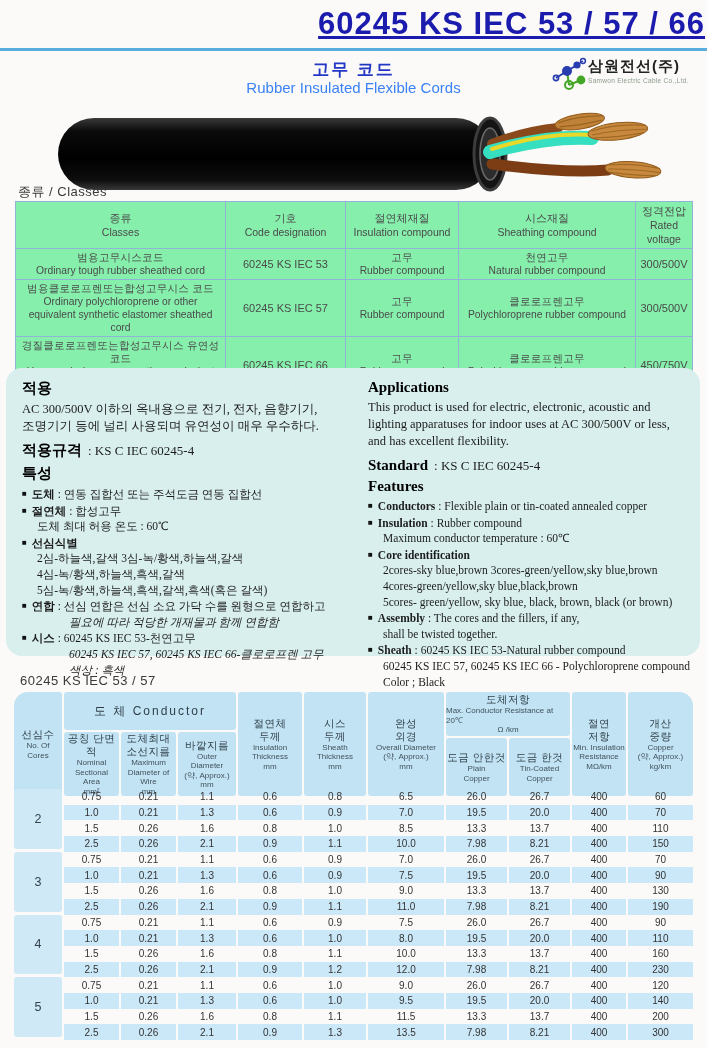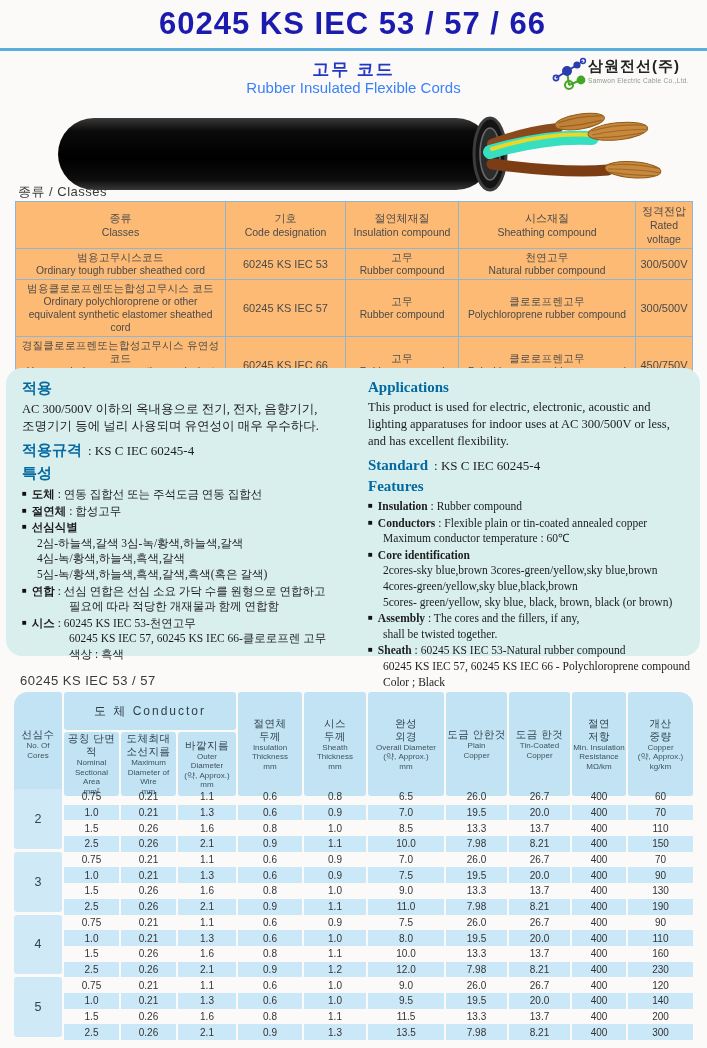--- a/index.html
+++ b/index.html
@@ -1,68 +1,68 @@
 <!DOCTYPE html>
 <html><head>
 <meta charset="utf-8">
 <style>
   html,body{margin:0;padding:0;}
   body{width:707px;height:1048px;background:#fbfaf8;font-family:"Liberation Sans",sans-serif;overflow:hidden;}
   .page{position:relative;width:707px;height:1048px;}
 
   
-  .title{position:absolute;top:6px;left:0;width:705px;text-align:center;
-         font-size:31px;font-weight:bold;letter-spacing:1px;color:#1b1bad;}
+  .title{position:absolute;top:6px;left:0;width:705px;text-align:right;
+         font-size:31px;font-weight:bold;letter-spacing:1px;color:#1b1bad;text-decoration:underline;}
   .rule{position:absolute;top:48px;left:0;width:707px;height:3px;background:#59aedd;}
   .sub-kr{position:absolute;top:58px;left:0;width:707px;text-align:center;
           font-size:17px;font-weight:bold;color:#2337c4;letter-spacing:2px;}
   .sub-en{position:absolute;top:79px;left:0;width:707px;text-align:center;
           font-size:15px;color:#3b82f6;}
   .logo{position:absolute;top:57px;left:550px;width:156px;display:flex;align-items:flex-start;}
   .logo svg{flex:none;}
   .logo-name{font-size:15px;color:#222;font-weight:bold;letter-spacing:1px;}
   .logo-cap{font-size:6.5px;color:#8a9a8a;margin-top:1px;letter-spacing:.3px;}
 
   
   .cable{position:absolute;top:110px;left:52px;}
 
   
   .sec-label{position:absolute;font-size:13px;color:#3a3a3a;letter-spacing:.5px;}
   .classes-label{top:183px;left:18px;}
   .spec-label{top:673px;left:20px;}
 
   
   .classes-table{position:absolute;top:201px;left:15px;width:677px;border-collapse:collapse;
-                 table-layout:fixed;background:#fdba74;}
+                 table-layout:fixed;background:#86efac;}
   .classes-table th,.classes-table td{border:1px solid #90b4d6;text-align:center;
                  padding:2px 3px;color:#4a4a4a;}
   .classes-table th{font-weight:normal;}
   .thk{font-size:11px;line-height:14px;}
   .the{font-size:10.5px;line-height:14px;}
   .ck{font-size:10.5px;line-height:13px;letter-spacing:.3px;}
   .ce{font-size:10.3px;line-height:13px;}
   .cd{font-size:11px;}
   .vol{font-size:11px;}
 
   
   .infobox{position:absolute;top:368px;left:6px;width:694px;height:288px;
            background:#d8efed;border-radius:16px;font-family:"Liberation Serif",serif;}
   .col{position:absolute;top:8px;}
   .col-kr{left:16px;width:338px;}
   .col-en{left:362px;width:330px;}
-  .h{font-size:15px;font-weight:bold;color:#0369a1;margin:3px 0 3px;}
+  .h{font-size:15px;font-weight:bold;color:#000000;margin:3px 0 3px;}
   .h.inline{display:inline;margin:0;}
   .p{font-size:12.5px;color:#1c1c1c;line-height:17px;}
   .std{margin:6px 0 4px;}
   .std-v{font-size:13px;color:#1c1c1c;margin-left:2px;}
   .feat{margin-top:2px;}
   .f-line{font-size:11.5px;color:#1c1c1c;line-height:15.6px;white-space:nowrap;}
   .fb{padding-left:0;}
   .fc{padding-left:15px;}
-  .fd{padding-left:47px;}
+  .fd{padding-left:47px;font-style:italic;}
   .bul{font-size:8px;vertical-align:2px;margin-right:5px;color:#111;}
   .fh{font-weight:bold;}
 
   
   .spec{position:absolute;top:692px;left:14px;width:679px;height:356px;overflow:hidden;}
   .spec-header{display:grid;grid-template-columns:48px 55px 55px 58px 64px 62px 76px 61px 61px 54px 65px;
                column-gap:2px;height:97px;}
   .hc{background:#c2e3f3;display:flex;flex-direction:column;align-items:center;justify-content:center;
       border-radius:3px;text-align:center;}
   .hc.first{border-top-left-radius:14px;}
@@ -239,20 +239,21 @@
         <div>조명기기 등에 널리 사용되며 유연성이 매우 우수하다.</div>
       </div>
       <div class="std">
         <span class="h inline">적용규격</span>
         <span class="std-v">: KS C IEC 60245-4</span>
       </div>
       <div class="h">특성</div>
       <div class="feat" id="feat-kr">
           <div class="f-line fb"><span class="bul">■</span><span class="fh">도체</span><span class="fr"> : 연동 집합선 또는 주석도금 연동 집합선</span></div>
           <div class="f-line fb"><span class="bul">■</span><span class="fh">절연체</span><span class="fr"> : 합성고무</span></div>
+          <div class="f-line fc">도체 최대 허용 온도 : 60℃</div>
           <div class="f-line fb"><span class="bul">■</span><span class="fh">선심식별</span><span class="fr"></span></div>
           <div class="f-line fc">2심-하늘색,갈색 3심-녹/황색,하늘색,갈색</div>
           <div class="f-line fc">4심-녹/황색,하늘색,흑색,갈색</div>
           <div class="f-line fc">5심-녹/황색,하늘색,흑색,갈색,흑색(혹은 갈색)</div>
           <div class="f-line fb"><span class="bul">■</span><span class="fh">연합</span><span class="fr"> : 선심 연합은 선심 소요 가닥 수를 원형으로 연합하고</span></div>
           <div class="f-line fd">필요에 따라 적당한 개재물과 함께 연합함</div>
           <div class="f-line fb"><span class="bul">■</span><span class="fh">시스</span><span class="fr"> : 60245 KS IEC 53-천연고무</span></div>
           <div class="f-line fd">60245 KS IEC 57, 60245 KS IEC 66-클로로프렌 고무</div>
           <div class="f-line fd">색상 : 흑색</div>
         </div>
@@ -263,22 +264,22 @@
         <div>This product is used for electric, electronic, acoustic and</div>
         <div>lighting apparatuses for indoor uses at AC 300/500V or less,</div>
         <div>and has excellent flexibility.</div>
       </div>
       <div class="std">
         <span class="h inline">Standard</span>
         <span class="std-v">: KS C IEC 60245-4</span>
       </div>
       <div class="h">Features</div>
       <div class="feat" id="feat-en">
+          <div class="f-line fb"><span class="bul">■</span><span class="fh">Conductors</span><span class="fr"> : Flexible plain or tin-coated annealed copper</span></div>
           <div class="f-line fb"><span class="bul">■</span><span class="fh">Insulation</span><span class="fr"> : Rubber compound</span></div>
-          <div class="f-line fb"><span class="bul">■</span><span class="fh">Conductors</span><span class="fr"> : Flexible plain or tin-coated annealed copper</span></div>
           <div class="f-line fc">Maximum conductor temperature : 60℃</div>
           <div class="f-line fb"><span class="bul">■</span><span class="fh">Core identification</span><span class="fr"></span></div>
           <div class="f-line fc">2cores-sky blue,brown  3cores-green/yellow,sky blue,brown</div>
           <div class="f-line fc">4cores-green/yellow,sky blue,black,brown</div>
           <div class="f-line fc">5cores- green/yellow, sky blue, black, brown, black (or brown)</div>
           <div class="f-line fb"><span class="bul">■</span><span class="fh">Assembly</span><span class="fr"> : The cores and the fillers, if any,</span></div>
           <div class="f-line fc">shall be twisted together.</div>
           <div class="f-line fb"><span class="bul">■</span><span class="fh">Sheath</span><span class="fr"> : 60245 KS IEC 53-Natural rubber compound</span></div>
           <div class="f-line fc">60245 KS IEC 57, 60245 KS IEC 66 - Polychloroprene compound</div>
           <div class="f-line fc">Color ; Black</div>
@@ -336,20 +337,25 @@
           <div class="hen">mm</div>
         </div>
         <div class="hc" style="grid-column: 7;">
           <div class="hkr">완성</div>
           <div class="hkr">외경</div>
           <div class="hen">Overall Diameter</div>
           <div class="hen">(약, Approx.)</div>
           <div class="hen">mm</div>
         </div>
         <div class="hgroup" style="grid-column: 8 / 10;">
+          <div class="hglabel hg-r">
+            <div class="hkr">도체저항</div>
+            <div class="hen">Max. Conductor Resistance at 20℃</div>
+            <div class="hen">Ω /km</div>
+          </div>
           <div class="hsub hsub-r">
             <div class="hc">
               <div class="hkr">도금 안한것</div>
               <div class="hen">Plain</div>
               <div class="hen">Copper</div>
             </div>
             <div class="hc">
               <div class="hkr">도금 한것</div>
               <div class="hen">Tin-Coated</div>
               <div class="hen">Copper</div>

